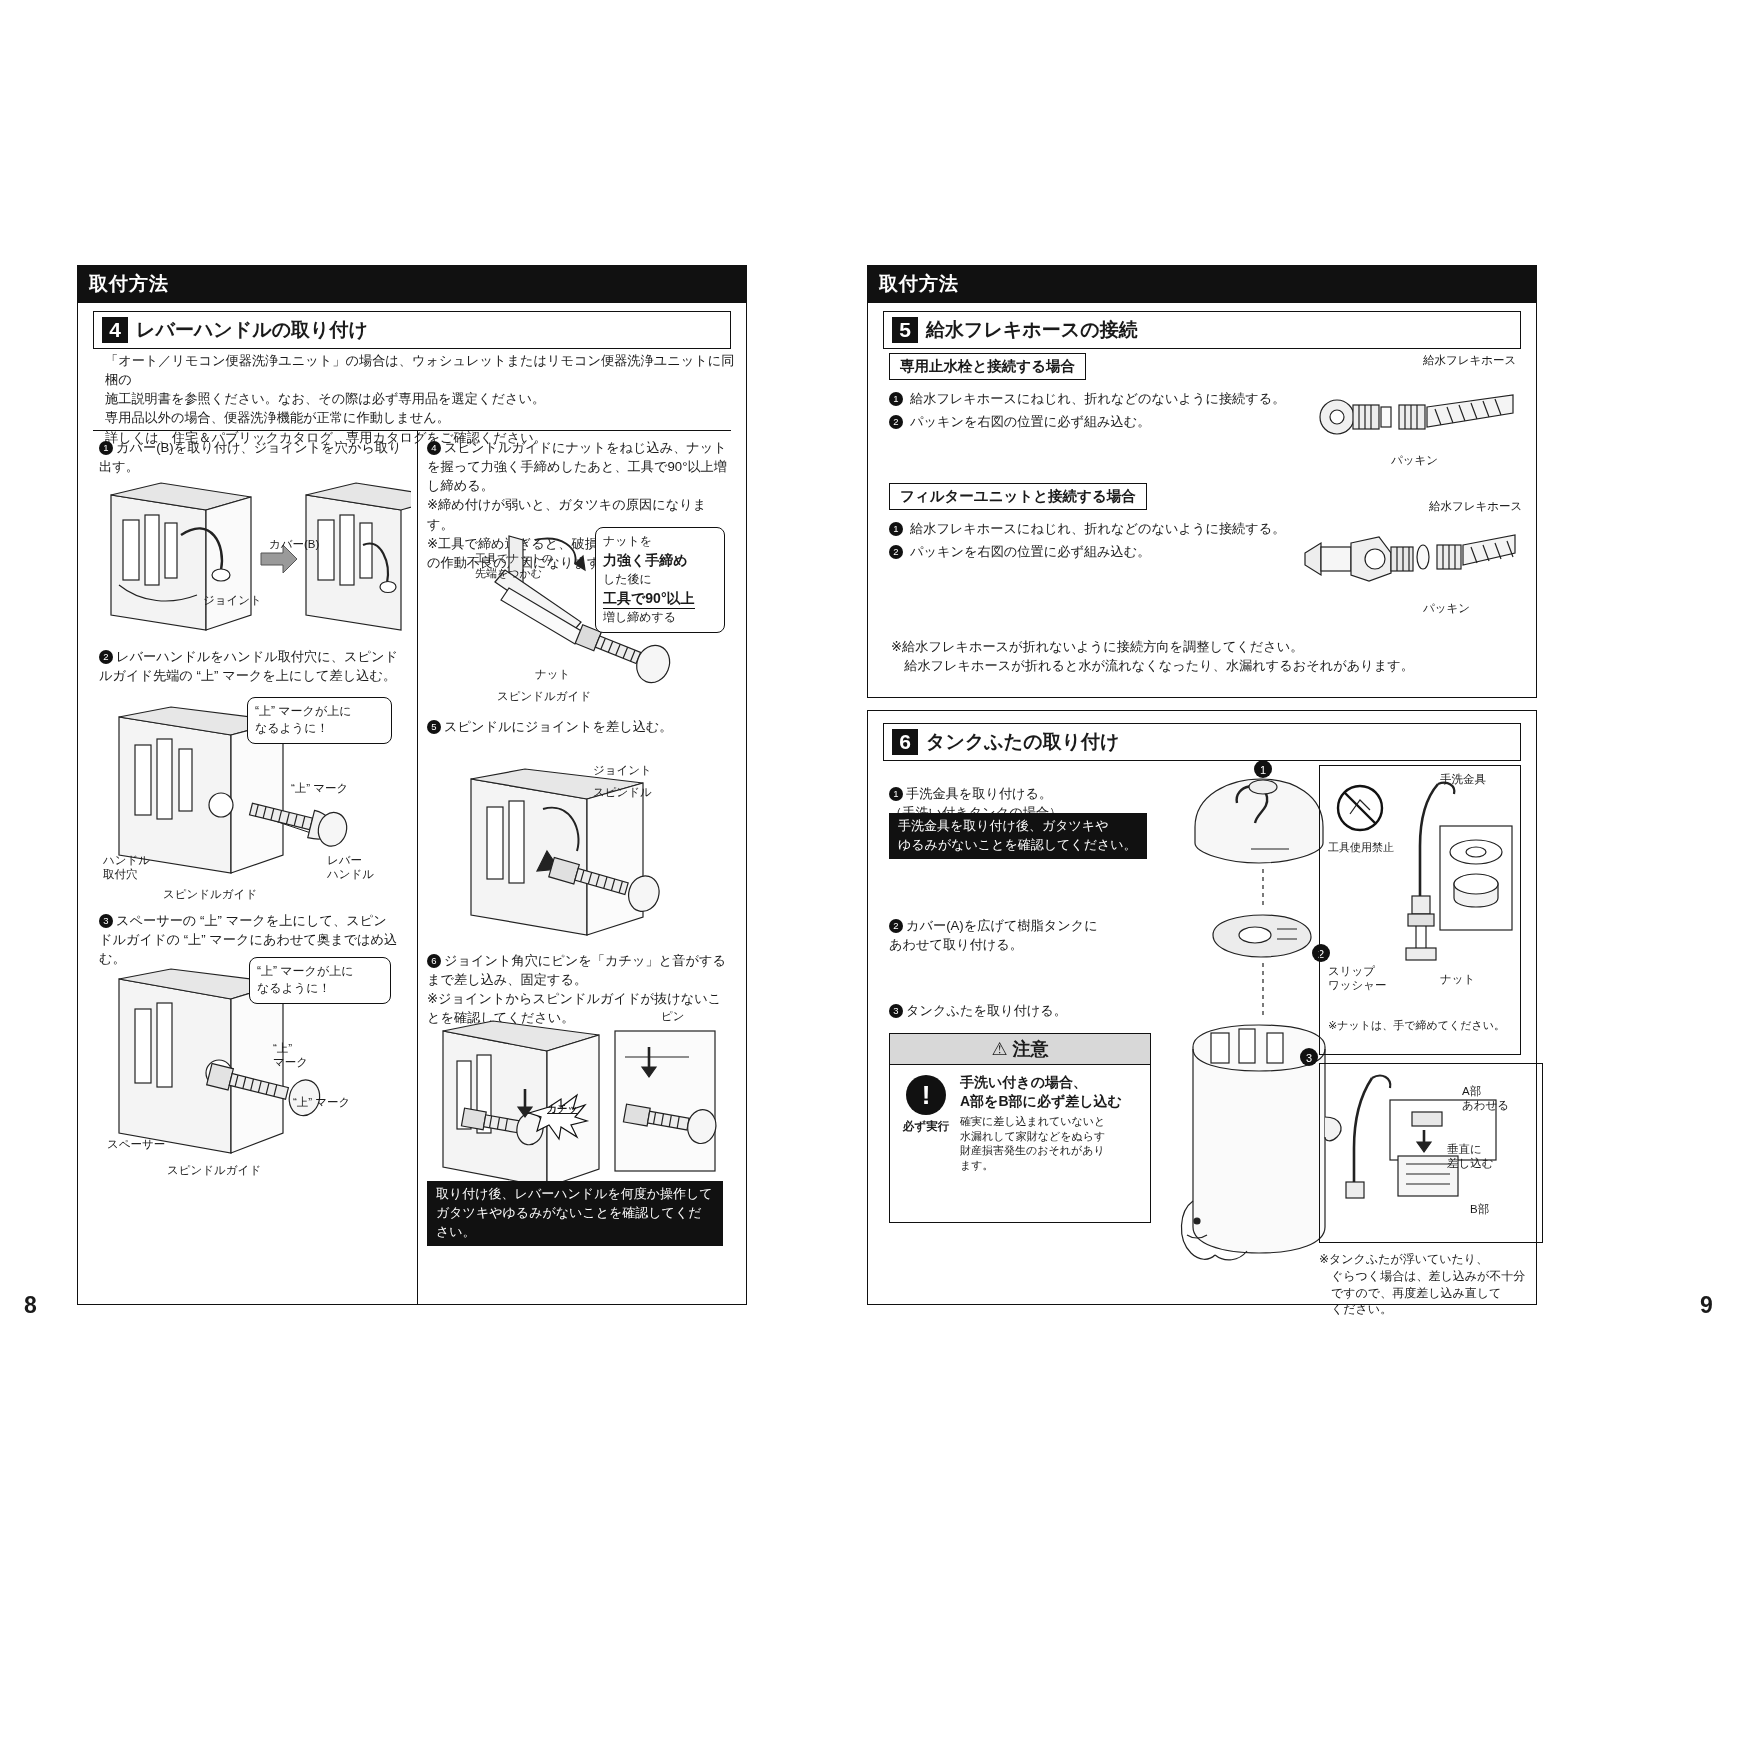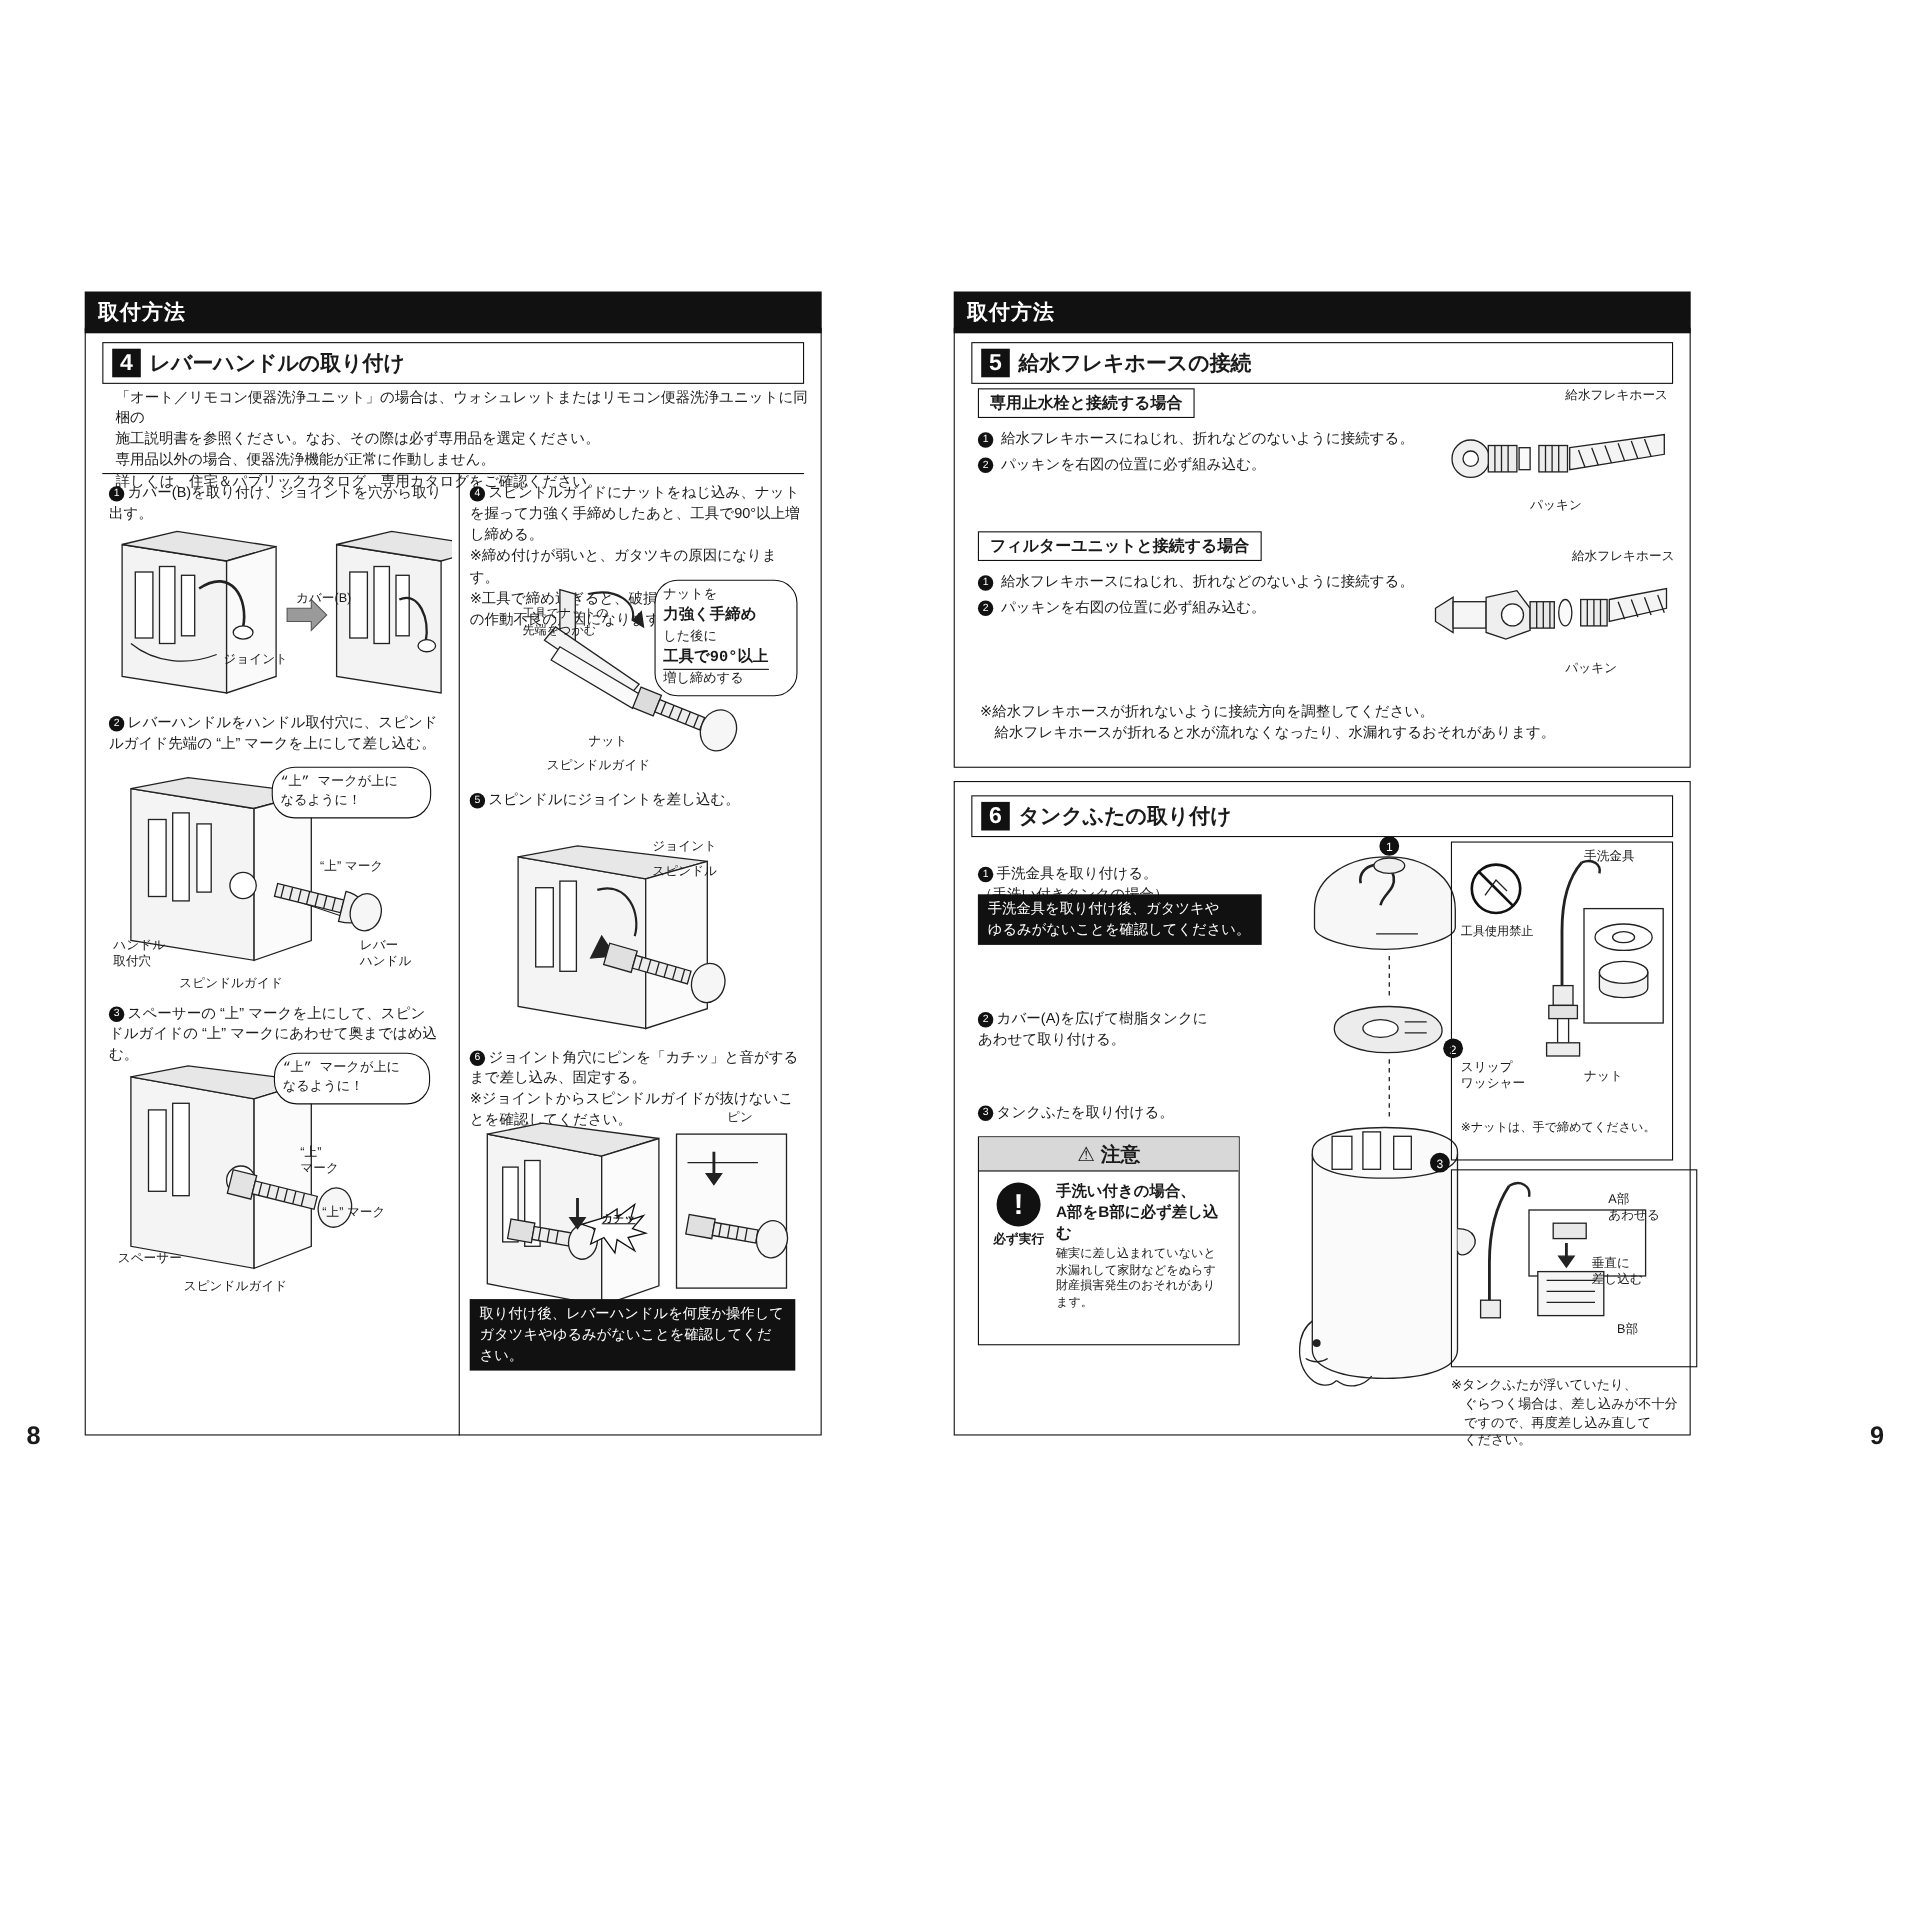--- a/index.html
+++ b/index.html
@@ -14,21 +14,21 @@
   .stephead .t{font-size:19px;font-weight:bold;}
   .txt{font-size:13.2px;line-height:1.45;}
   .small{font-size:12px;line-height:1.4;}
   .tiny{font-size:11px;line-height:1.35;}
   .bold{font-weight:bold;}
   .boxhead{border:1.3px solid #111;display:inline-block;padding:3px 10px;font-size:14.5px;font-weight:bold;}
   .blackbox{background:#111;color:#fff;font-size:13px;line-height:1.45;padding:4px 9px;}
   .pg{position:absolute;font-size:23px;font-weight:bold;}
   .art{position:absolute;overflow:hidden;}
   .cap{position:absolute;font-size:11.5px;line-height:1.25;}
-  .callout{position:absolute;box-sizing:border-box;border:1.3px solid #111;border-radius:21px;background:#fff;font-size:12px;line-height:1.45;padding:5px 7px;font-family:Liberation Mono, monospace;}
+  .callout{position:absolute;box-sizing:border-box;border:1.3px solid #111;border-radius:8px;background:#fff;font-size:12px;line-height:1.45;padding:5px 7px;}
   .ln{position:absolute;background:#111;}
   svg{display:block;}
   .circ{display:inline-block;width:14px;height:14px;border-radius:50%;background:#111;color:#fff;font-size:9.5px;line-height:14px;text-align:center;margin-right:3px;vertical-align:1px;}
   .numrow{display:flex;gap:4px;align-items:flex-start;font-size:13.2px;line-height:1.45;margin-bottom:4px;}
   .numrow .n{flex:0 0 auto;}
   .warnbox{border:1.4px solid #111;box-sizing:border-box;background:#fff;}
   .warnhead{background:#d8d8d8;border-bottom:1.4px solid #111;text-align:center;font-weight:bold;font-size:18px;padding:3px 0;}
 </style>
 </head>
 <body>
@@ -347,21 +347,21 @@
 
     <div class="txt" style="position:absolute;left:22px;top:632px;width:262px;white-space:pre-line;">
       <span class="circ">2</span><span>カバー(A)を広げて樹脂タンクに
 あわせて取り付ける。</span>
     </div>
 
     <div class="txt" style="position:absolute;left:22px;top:736px;width:262px;">
       <span class="circ">3</span><span>タンクふたを取り付ける。</span>
     </div>
 
-    <div class="warnbox" style="position:absolute;left:22px;top:768px;width:238px;height:190px;">
+    <div class="warnbox" style="position:absolute;left:22px;top:768px;width:262px;height:190px;">
       <div class="warnhead">
         <span>⚠</span>
         <span>注意</span>
       </div>
       <div style="display:flex;gap:6px;padding:8px 8px;">
         <div style="flex:0 0 56px;text-align:center;">
           <div style="width:40px;height:40px;border-radius:50%;background:#111;color:#fff;font-weight:bold;font-size:26px;line-height:40px;margin:2px auto 4px auto;">!</div>
           <div class="bold" style="font-size:11.5px;">必ず実行</div>
         </div>
         <div style="flex:1 1 auto;">

